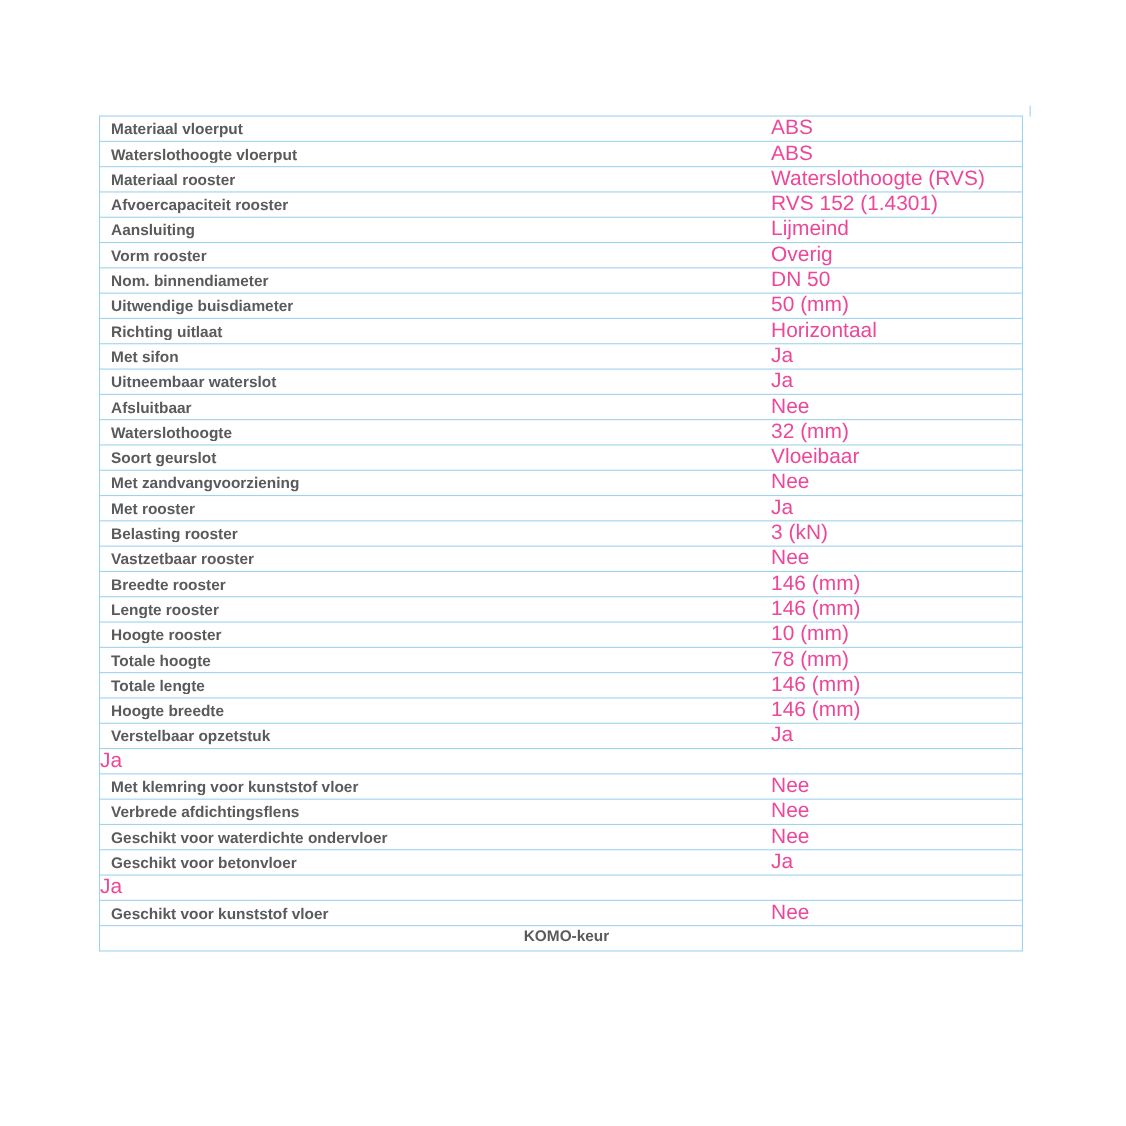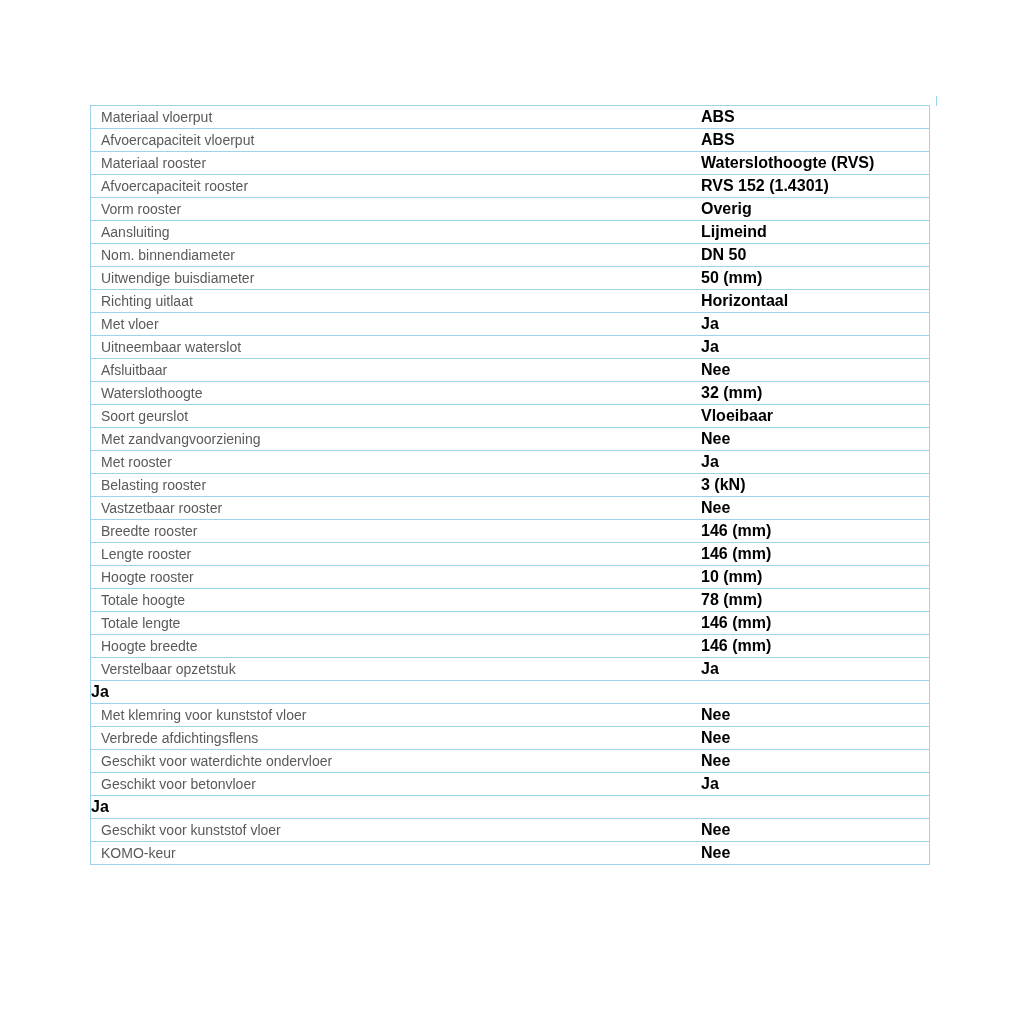--- a/index.html
+++ b/index.html
@@ -26,36 +26,38 @@
   }
   .spec-row {
     display: flex;
     align-items: center;
     height: 22px;
     border-bottom: 1px solid #9ed3ee;
     box-sizing: content-box;
   }
   .spec-row:last-child {
     border-bottom: none;
+    flex-direction: column;
   }
   .spec-label {
     flex: 0 0 610px;
     box-sizing: border-box;
     padding-left: 10px;
     font-size: 14px;
     color: #595a5c;
     white-space: nowrap;
     overflow: hidden;
+    font-weight: bold;
   }
   .spec-value {
     flex: 1 1 auto;
     box-sizing: border-box;
-    font-size: 16px;
-    font-weight: 700;
-    color: #000000;
+    font-size: 19px;
+    font-weight: 400;
+    color: #ec4899;
     white-space: nowrap;
     overflow: hidden;
   }
   .border-tick {
     position: absolute;
     left: 936px;
     top: 96px;
     width: 1px;
     height: 10px;
     background: #9ed3ee;
@@ -69,63 +71,63 @@
   <div class="border-tick"></div>
 
   <div class="spec-table">
     <div>
   <div class="spec-row">
     <div class="spec-label">Materiaal vloerput</div>
     <div class="spec-value">ABS</div>
   </div>
 
   <div class="spec-row">
-    <div class="spec-label">Afvoercapaciteit vloerput</div>
+    <div class="spec-label">Waterslothoogte vloerput</div>
     <div class="spec-value">ABS</div>
   </div>
 
   <div class="spec-row">
     <div class="spec-label">Materiaal rooster</div>
     <div class="spec-value">Waterslothoogte (RVS)</div>
   </div>
 
   <div class="spec-row">
     <div class="spec-label">Afvoercapaciteit rooster</div>
     <div class="spec-value">RVS 152 (1.4301)</div>
   </div>
 
 
   <div class="spec-row">
+    <div class="spec-label">Aansluiting</div>
+    <div class="spec-value">Lijmeind</div>
+  </div>
+
+  <div class="spec-row">
     <div class="spec-label">Vorm rooster</div>
     <div class="spec-value">Overig</div>
   </div>
 
   <div class="spec-row">
-    <div class="spec-label">Aansluiting</div>
-    <div class="spec-value">Lijmeind</div>
-  </div>
-
-  <div class="spec-row">
     <div class="spec-label">Nom. binnendiameter</div>
     <div class="spec-value">DN 50</div>
   </div>
 
   <div class="spec-row">
     <div class="spec-label">Uitwendige buisdiameter</div>
     <div class="spec-value">50 (mm)</div>
   </div>
 
   <div class="spec-row">
     <div class="spec-label">Richting uitlaat</div>
     <div class="spec-value">Horizontaal</div>
   </div>
 
 
   <div class="spec-row">
-    <div class="spec-label">Met vloer</div>
+    <div class="spec-label">Met sifon</div>
     <div class="spec-value">Ja</div>
   </div>
 
   <div class="spec-row">
     <div class="spec-label">Uitneembaar waterslot</div>
     <div class="spec-value">Ja</div>
   </div>
 
   <div class="spec-row">
     <div class="spec-label">Afsluitbaar</div>

